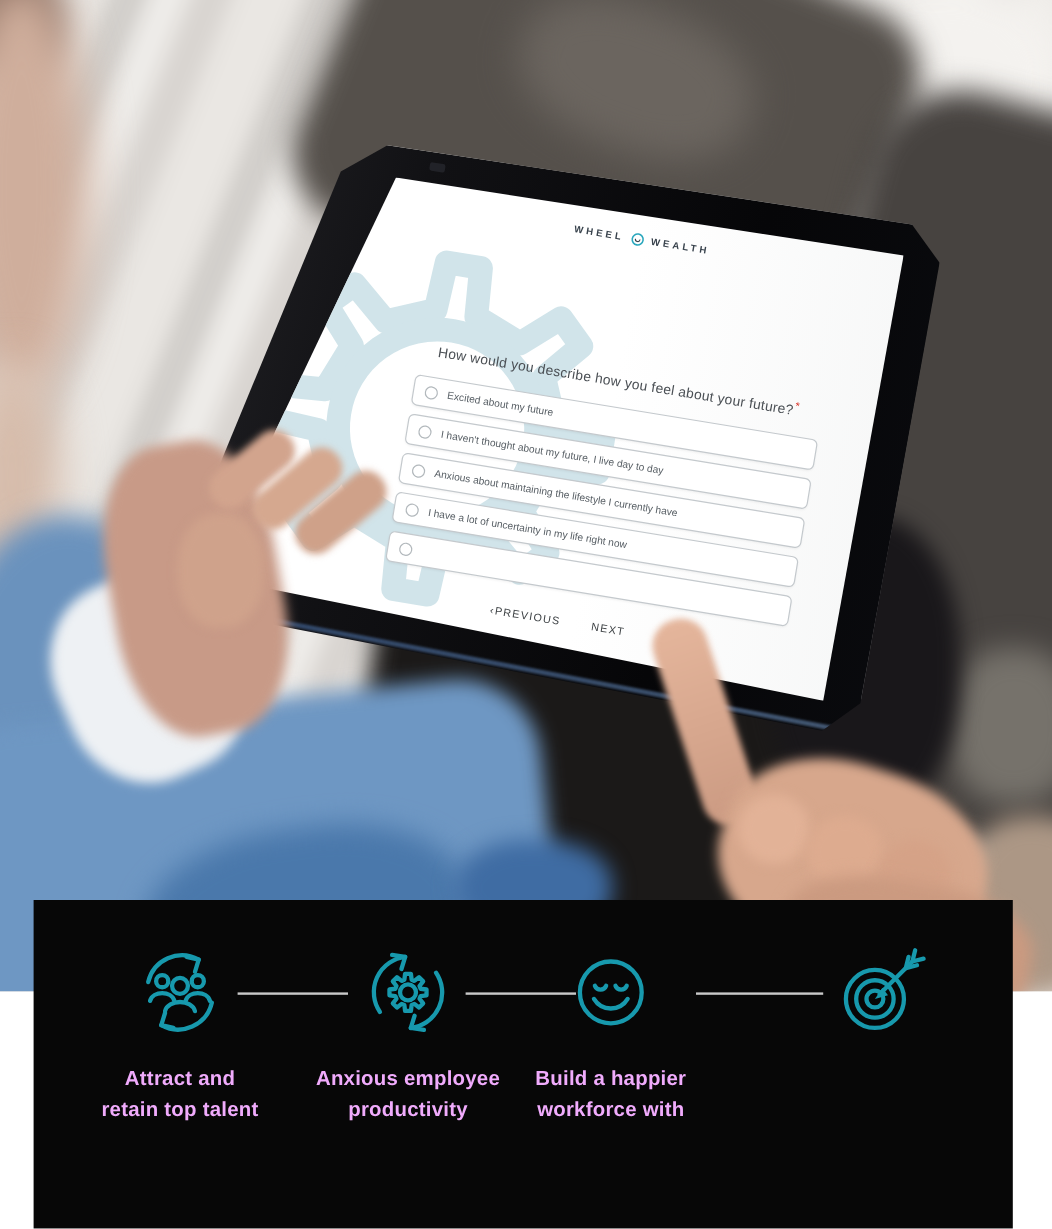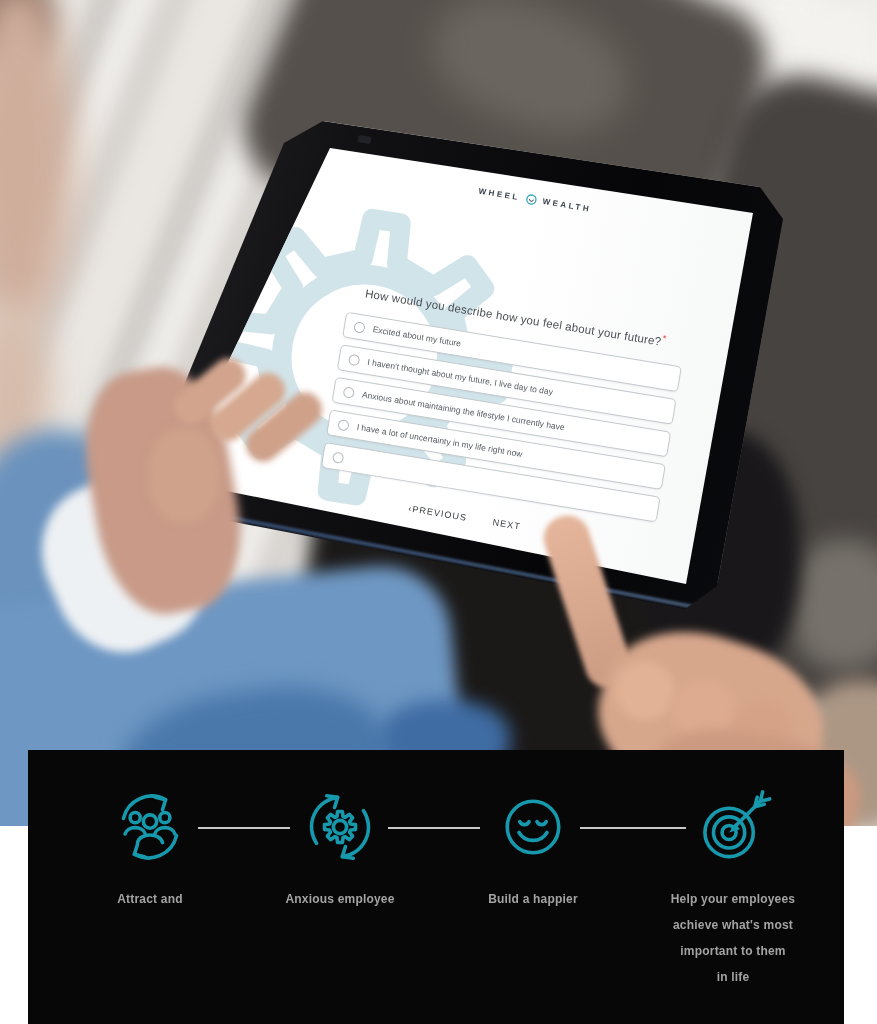--- a/index.html
+++ b/index.html
@@ -68,22 +68,22 @@
   .pt-hand{left:598px;top:638px;width:225px;height:165px;background:#d7a78c;filter:blur(5px);transform:rotate(18deg);border-radius:45%;}
   .kn1{left:615px;top:662px;width:60px;height:58px;background:#e2b297;filter:blur(5px);border-radius:50%;}
   .kn2{left:672px;top:680px;width:64px;height:60px;background:#ddab8f;filter:blur(5px);border-radius:50%;}
   .kn3{left:732px;top:700px;width:60px;height:58px;background:#d5a287;filter:blur(5px);border-radius:50%;}
   .pt-wrist{left:650px;top:735px;width:210px;height:110px;background:#cb9a80;filter:blur(6px);transform:rotate(10deg);border-radius:40%;}
   
   .banner{position:absolute;left:28px;top:750px;width:816px;height:274px;background:#070707;}
   .bcol{position:absolute;top:38px;text-align:center;}
   .bcol svg{display:block;margin:0 auto 20px auto;}
   .bline{position:absolute;top:77px;height:2px;background:#c8c8c8;}
-  .btxt div{font-size:12px;line-height:26px;font-weight:600;color:#a3a3a3;letter-spacing:.2px;text-align:center;}
-  .c1{left:32px;width:180px;} .c2{left:212px;width:200px;} .c3{left:410px;width:190px;} .c4{left:595px;width:220px;}
+  .btxt div{font-size:17px;line-height:26px;font-weight:600;color:#f0abfc;letter-spacing:.2px;text-align:center;}
+  .c1{left:32px;width:180px;} .c2{left:212px;width:200px;} .c3{left:386px;width:190px;} .c4{left:595px;width:220px;}
   .l1{left:170px;width:92px;} .l2{left:360px;width:92px;} .l3{left:552px;width:106px;}
   .ic{stroke:#1799ad;fill:none;stroke-width:4.6;stroke-linecap:round;stroke-linejoin:round;}
 </style>
 </head>
 <body>
 
 <div class="stage">
 
   <div class="photo">
     <div class="planks abs"></div>
@@ -181,69 +181,66 @@
           <path d="M30,85 l13,3 M30,85 l4,-13"></path>
         <circle cx="50" cy="43" r="8.5"></circle>
           <path d="M34,70 C37,57 63,57 66,70"></path>
         <circle cx="31" cy="38" r="6.5"></circle>
           <path d="M18,59 C21,48 41,48 44,59"></path>
         <circle cx="69" cy="38" r="6.5"></circle>
           <path d="M56,59 C59,48 79,48 82,59"></path>
       </svg>
       <div class="btxt">
         <div>Attract and</div>
+        <div>retain top talent</div>
       </div>
     </div>
 
     <div class="bline l1"></div>
 
     <div class="bcol c2">
       <svg width="78" height="78" viewBox="0 0 100 100" class="ic">
         <path d="M20,71 A38,38 0 0 1 47,12"></path>
           <path d="M47,12 l-14,-2 M47,12 l-4,13"></path>
         <path d="M80,29 A38,38 0 0 1 53,88"></path>
           <path d="M53,88 l14,2 M53,88 l4,-13"></path>
         <g transform="translate(50,50)">
           <path d="M13.5,-3.9 L19.8,-3.1 L19.8,3.1 L13.5,3.9 L12.3,6.8 L16.2,11.8 L11.8,16.2 L6.8,12.3 L3.9,13.5 L3.1,19.8 L-3.1,19.8 L-3.9,13.5 L-6.8,12.3 L-11.8,16.2 L-16.2,11.8 L-12.3,6.8 L-13.5,3.9 L-19.8,3.1 L-19.8,-3.1 L-13.5,-3.9 L-12.3,-6.8 L-16.2,-11.8 L-11.8,-16.2 L-6.8,-12.3 L-3.9,-13.5 L-3.1,-19.8 L3.1,-19.8 L3.9,-13.5 L6.8,-12.3 L11.8,-16.2 L16.2,-11.8 L12.3,-6.8 Z"></path>
           <circle r="8.5"></circle>
         </g>
       </svg>
       <div class="btxt">
         <div>Anxious employee</div>
+        <div>productivity</div>
       </div>
     </div>
 
     <div class="bline l2"></div>
 
     <div class="bcol c3">
       <svg width="78" height="78" viewBox="0 0 100 100" class="ic">
         <circle cx="50" cy="50" r="33"></circle>
         <path d="M33,43 A6.5,6.5 0 0 0 45,43"></path>
         <path d="M55,43 A6.5,6.5 0 0 0 67,43"></path>
         <path d="M32,57 A21,21 0 0 0 68,57"></path>
       </svg>
       <div class="btxt">
         <div>Build a happier</div>
+        <div>workforce with</div>
       </div>
     </div>
 
     <div class="bline l3"></div>
 
     <div class="bcol c4">
       <svg width="78" height="78" viewBox="0 0 100 100" class="ic">
         <circle cx="45" cy="57" r="31"></circle>
           <circle cx="45" cy="57" r="20"></circle>
           <circle cx="45" cy="57" r="9"></circle>
         <path d="M50,52 L85,17"></path>
         <path d="M85,17 l3,-12 M85,17 l12,-3"></path>
         <path d="M78,24 l3,-12 M78,24 l12,-3"></path>
         <path d="M45,57 L59,53 L53,45 Z" fill="#1799ad" stroke="none"></path>
       </svg>
-      <div class="btxt">
-        <div>Help your employees</div>
-        <div>achieve what's most</div>
-        <div>important to them</div>
-        <div>in life</div>
-      </div>
     </div>
 
   </div>
 </div>
 
 </body></html>

